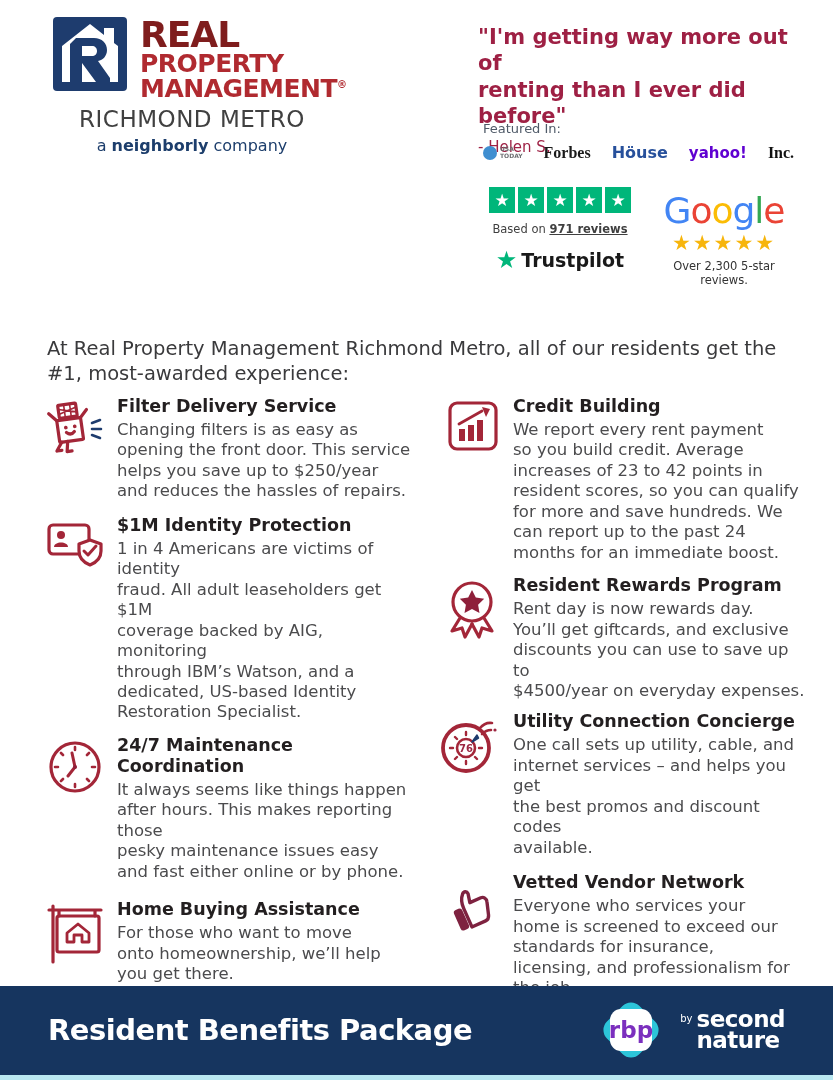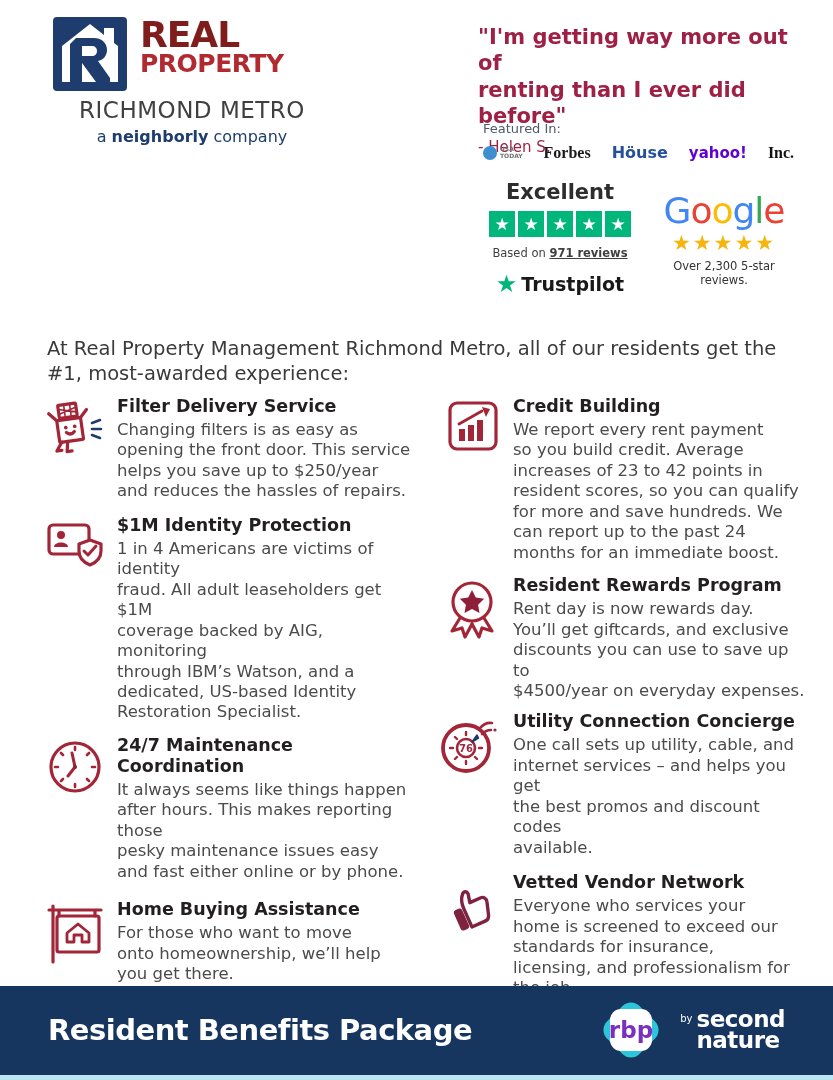--- a/index.html
+++ b/index.html
@@ -85,20 +85,21 @@
   <div class="logo-block">
     <div class="logo-row">
       <svg class="logo-mark" viewBox="0 0 76 76">
         <rect x="1" y="1" width="74" height="74" rx="4" fill="#1e3c6e"></rect>
         <path d="M10 30 L38 8 L52 19 V12 H62 V27 L66 30 V66 H10 Z" fill="#ffffff"></path>
         <path d="M24 22 h18 c8 0 13 5 13 12 c0 6-4 10-9 11 l12 17 v4 h-14 L30 47 v19 h-12 V28 Z M30 30 v10 h10 c3 0 5-2 5-5 s-2-5-5-5 Z" fill="#1e3c6e"></path>
       </svg>
       <div class="logo-text">
         <span class="logo-real">REAL</span>
         <span class="logo-prop">PROPERTY</span>
+        <span class="logo-mgmt"><span>MANAGEMENT</span><span class="logo-reg">®</span></span>
       </div>
     </div>
     <div class="logo-region">RICHMOND METRO</div>
     <div class="logo-tagline">
       <span>a</span> <b>neighborly</b> <span>company</span>
     </div>
   </div>
 
   <div class="quote-block">
     <div class="quote-text">"I'm getting way more out of
@@ -114,21 +115,20 @@
         <span class="txt"><span>USA</span><br><span>TODAY</span></span>
       </div>
       <span class="fl-forbes">Forbes</span>
       <span class="fl-house">Höuse</span>
       <span class="fl-yahoo">yahoo!</span>
       <span class="fl-inc">Inc.</span>
     </div>
   </div>
 
   <div class="trust-block">
-    <div class="trust-excellent">Excellent</div>
     <div class="trust-stars">
       <span class="tstar">★</span>
         <span class="tstar">★</span>
         <span class="tstar">★</span>
         <span class="tstar">★</span>
         <span class="tstar">★</span>
     </div>
     <div class="trust-basedon">
       <span>Based on</span> <u>971 reviews</u>
     </div>

